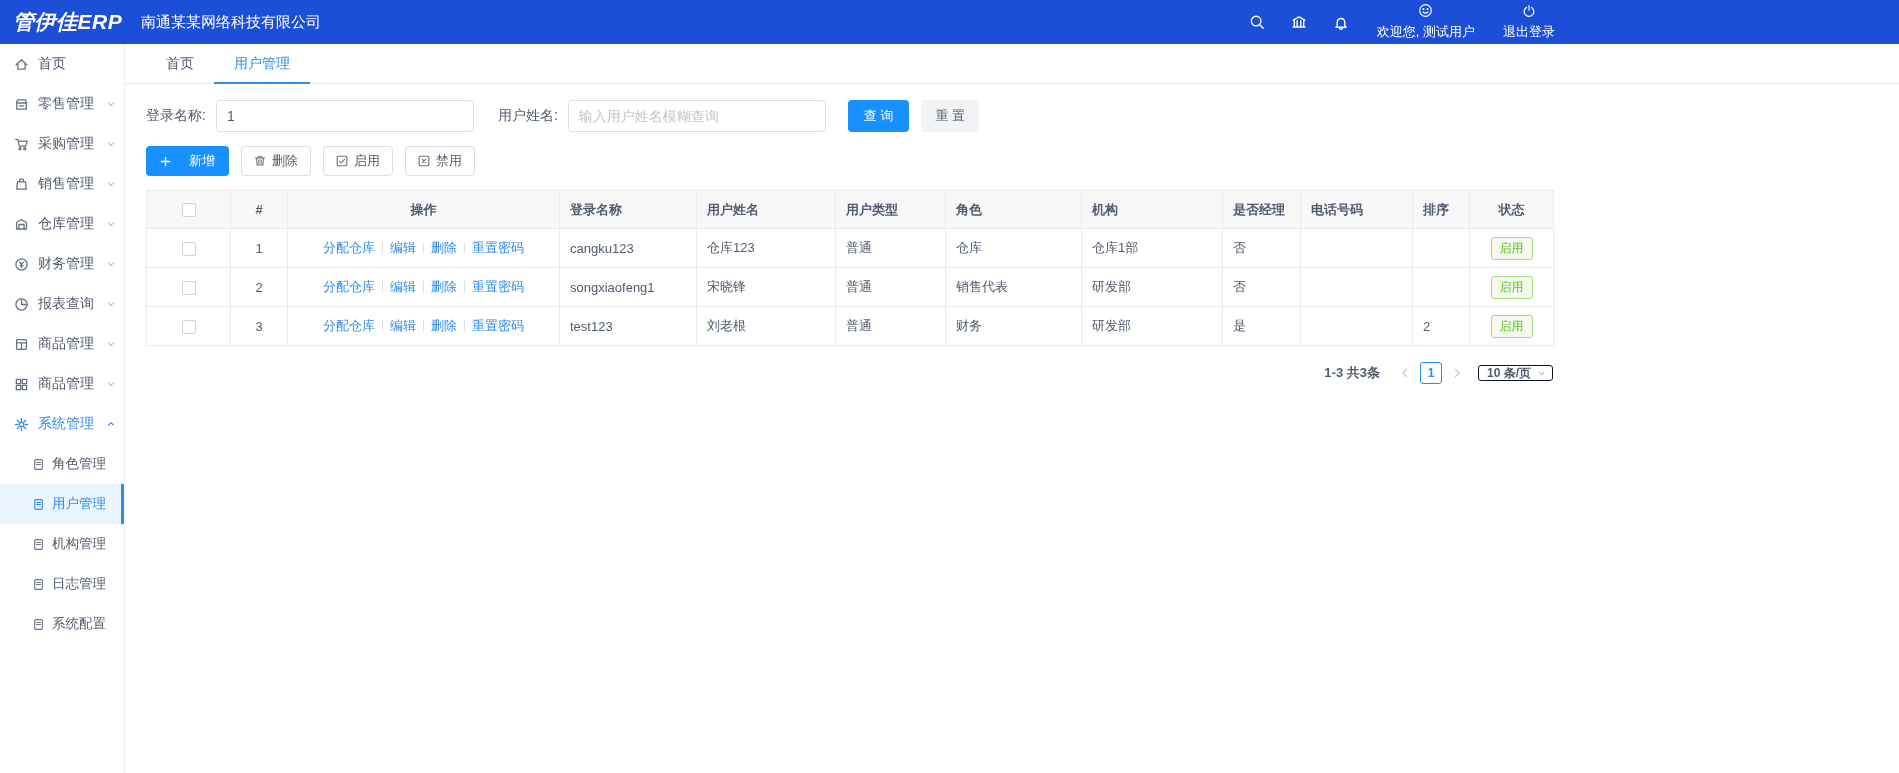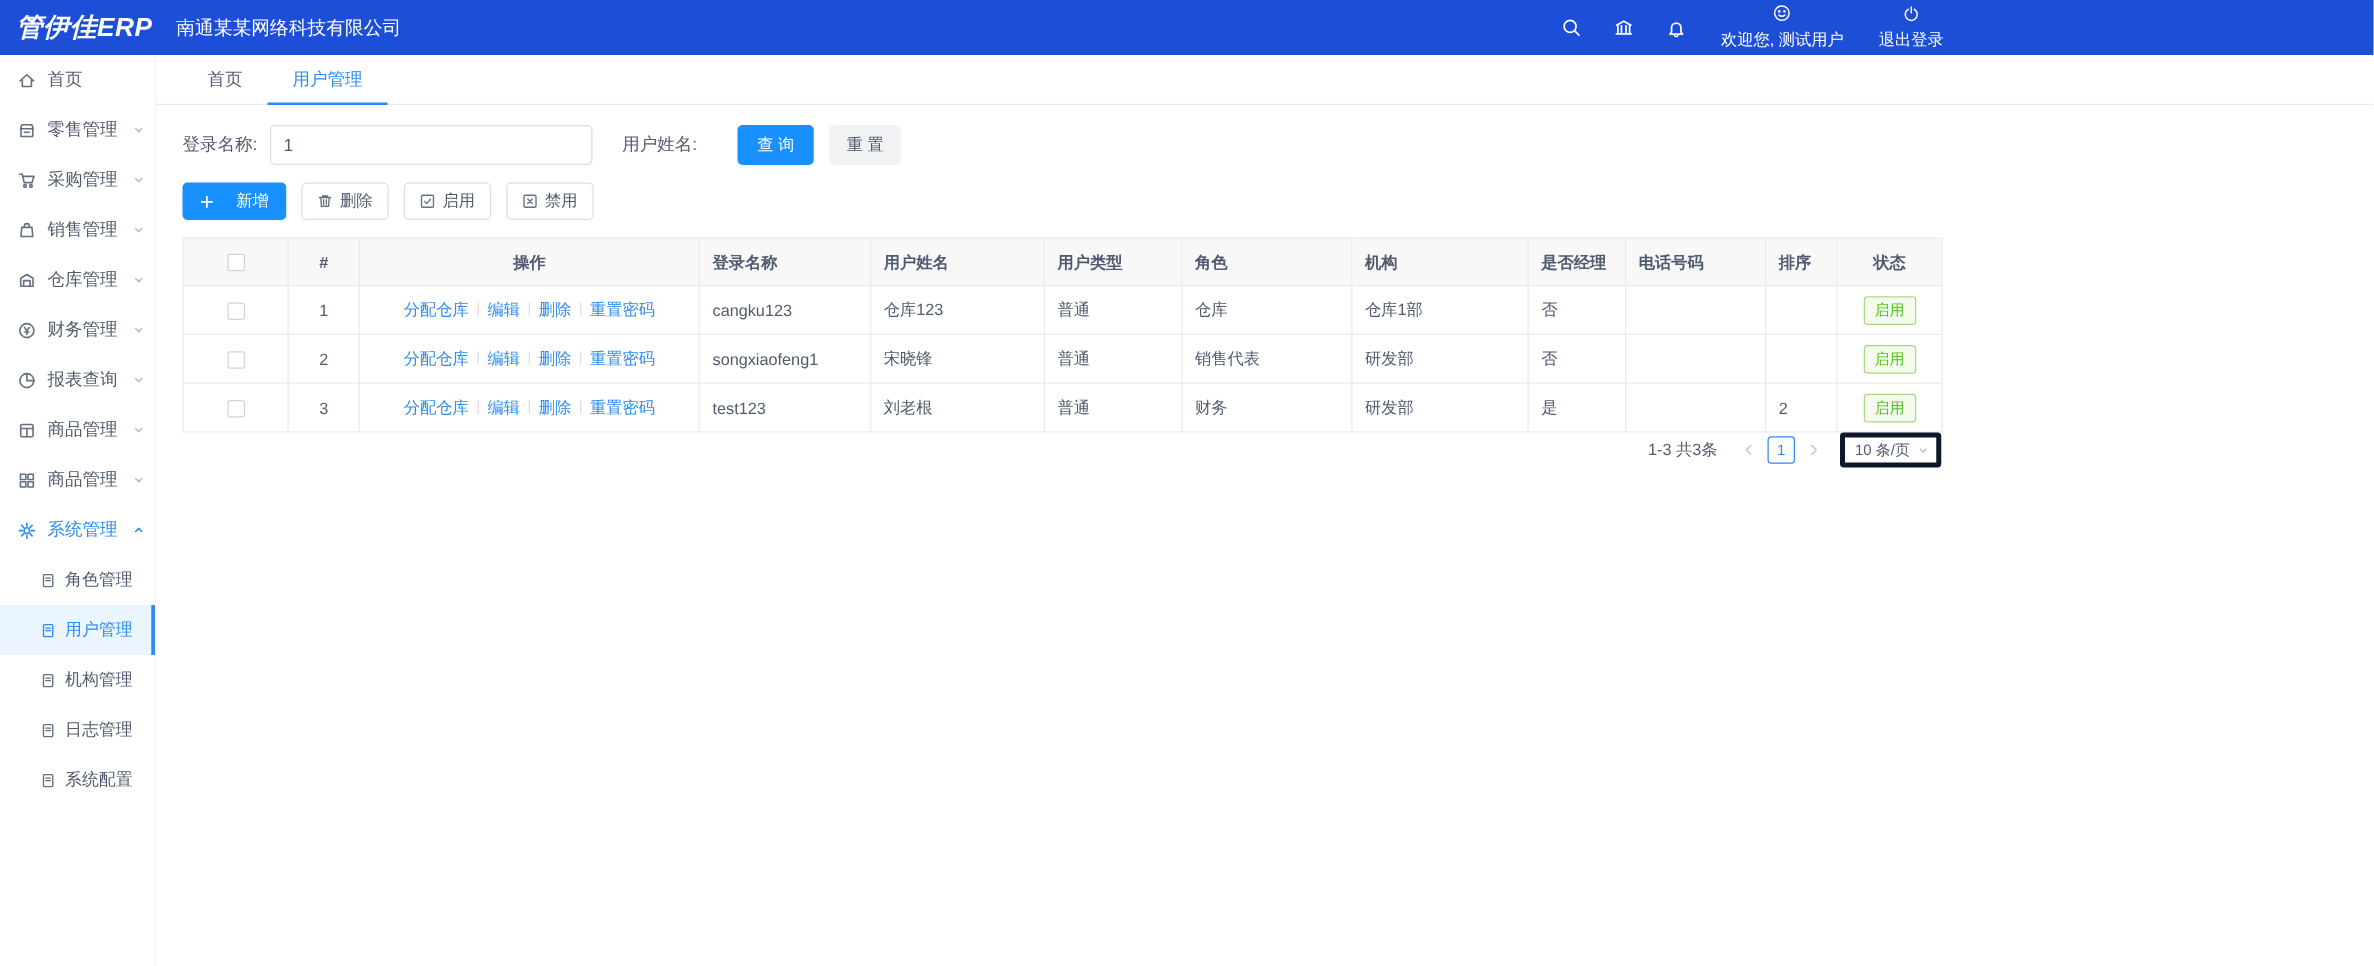--- a/index.html
+++ b/index.html
@@ -62,25 +62,25 @@
   .grid th, .grid td { border: 1px solid #e8eaec; height: 38px; padding: 0 10px; text-align: left; overflow: hidden; white-space: nowrap; }
   .grid th { background: #f8f8f9; font-weight: bold; color: #515a6e; }
   .grid td { color: #515a6e; height: 39px; background: #fff; }
   .center { text-align: center !important; }
   .ops a { color: #2d8cf0; text-decoration: none; cursor: pointer; }
   .sep { display: inline-block; width: 1px; height: 11px; background: #dcdee2; margin: 0 7px; vertical-align: -1px; }
   .checkbox { display: inline-block; width: 14px; height: 14px; border: 1px solid #d0d3d9; border-radius: 2px; background: #fff; vertical-align: middle; cursor: pointer; }
   .badge { display: inline-block; padding: 2px 8px; font-size: 12px; color: #52c41a; background: #f4fbee; border: 1px solid #a8d982; border-radius: 3px; }
 
   
-  .pagination { width: 1407px; display: flex; justify-content: flex-end; align-items: center; font-size: 13px; color: #515a6e; }
+  .pagination { width: 1407px; margin-top: 16px; display: flex; justify-content: flex-end; align-items: center; font-size: 13px; color: #515a6e; font-weight: bold; }
   .pg-total { margin-right: 14px; }
   .pg-arrow { width: 22px; height: 22px; display: flex; align-items: center; justify-content: center; color: #c5c8ce; cursor: pointer; }
   .pg-page { min-width: 22px; height: 22px; border: 1px solid #2d8cf0; border-radius: 3px; color: #2d8cf0; display: flex; align-items: center; justify-content: center; font-size: 12px; margin: 0 4px; cursor: pointer; background: #fff; }
-  .pg-size { margin-left: 10px; height: 28px; border: 4px solid #0f172a; border-radius: 3px; display: flex; align-items: center; padding: 0 6px 0 8px; font-size: 12px; gap: 6px; cursor: pointer; color: #515a6e; background: #fff; white-space: nowrap; }
+  .pg-size { margin-left: 10px; height: 16px; border: 1px solid #0f172a; border-radius: 3px; display: flex; align-items: center; padding: 0 6px 0 8px; font-size: 12px; gap: 6px; cursor: pointer; color: #515a6e; background: #fff; white-space: nowrap; }
   .pg-size .chev { color: #b8bec7; display: flex; }
 </style>
 </head>
 <body>
 
 <div class="header">
   <div class="logo">管伊佳ERP</div>
   <div class="company">南通某某网络科技有限公司</div>
   <div class="header-right">
     <span class="hicon">
@@ -314,20 +314,21 @@
         <span>用户管理</span>
       </div>
     </div>
 
     <div class="content">
 
       <div class="search-row">
         <span class="lbl">登录名称:</span>
         <input class="text-input" type="text" value="1" style="">
         <span class="lbl lbl2">用户姓名:</span>
+        <input class="text-input" type="text" placeholder="输入用户姓名模糊查询" style="">
         <button class="btn btn-primary btn-query">
           <span>查 询</span>
         </button>
         <button class="btn btn-reset">
           <span>重 置</span>
         </button>
       </div>
 
       <div class="toolbar">
         <button class="btn btn-primary btn-add">

